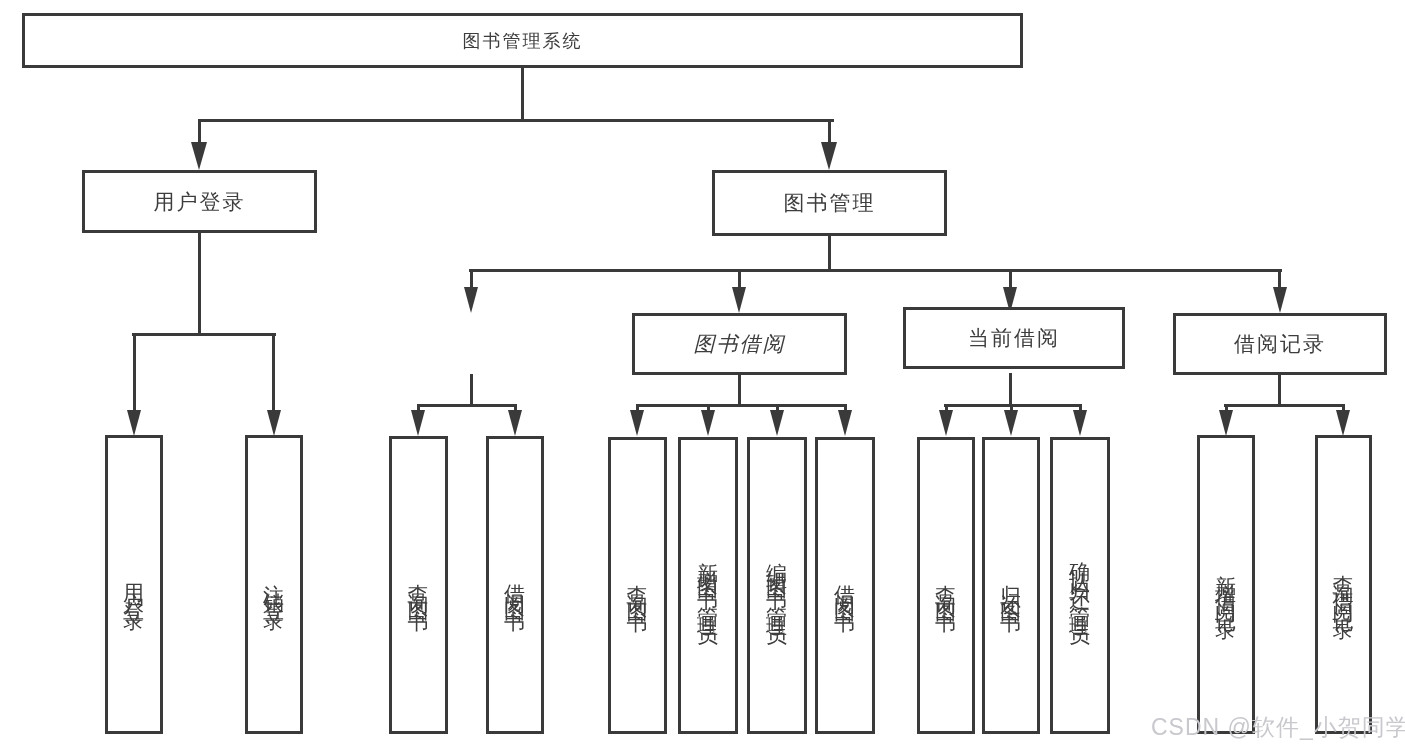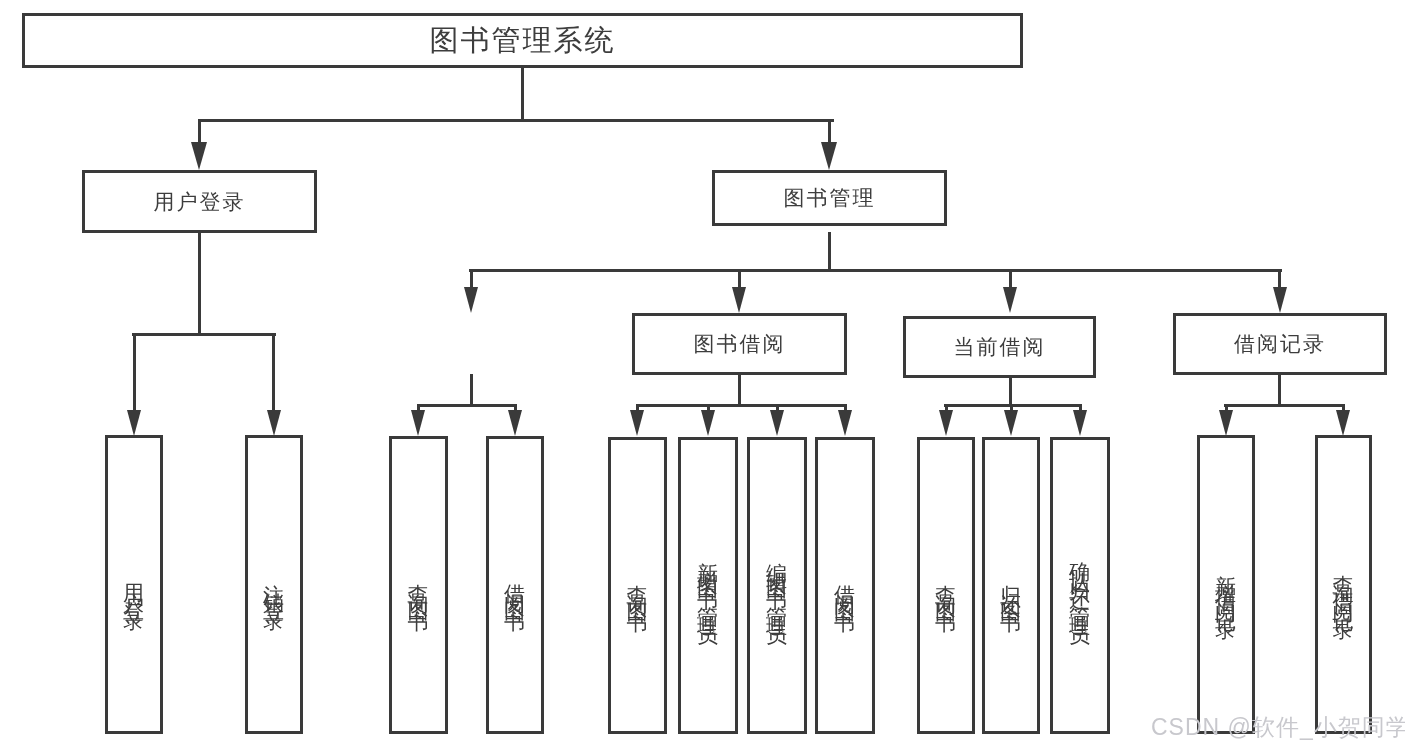--- a/index.html
+++ b/index.html
@@ -14,21 +14,21 @@
   .box{
     position:absolute;
     box-sizing:border-box;
     border:3px solid #3a3a3a;
     background:#ffffff;
     display:flex;align-items:center;justify-content:center;
     font-size:21px;letter-spacing:2px;
     text-align:center;
     z-index:2;
   }
-  .box.title{font-size:29px;}
+  .box.title{font-size:18px;}
   .vbox{
     writing-mode:vertical-lr;
     letter-spacing:9px;
     font-size:21px;
     line-height:1;
   }
   .ln{position:absolute;background:#3a3a3a;z-index:1;}
   .ah{
     position:absolute;width:0;height:0;z-index:1;
     border-left:7px solid transparent;
@@ -54,42 +54,42 @@
   <div class="box title" style="left:22px;top:13px;width:1001px;height:55px;">图书管理系统</div>
 
   <div class="ln" style="left:521px;top:67px;width:3px;height:54px;"></div>
   <div class="ln" style="left:198px;top:119px;width:636px;height:3px;"></div>
   <div class="ln" style="left:198px;top:119px;width:3px;height:28px;"></div>
   <div class="ah big" style="left:191px;top:142px;"></div>
   <div class="ln" style="left:828px;top:119px;width:3px;height:28px;"></div>
   <div class="ah big" style="left:821px;top:142px;"></div>
 
   <div class="box" style="left:82px;top:170px;width:235px;height:63px;">用户登录</div>
-  <div class="box" style="left:712px;top:170px;width:235px;height:56px;">图书管理</div>
+  <div class="box" style="left:712px;top:170px;width:235px;height:66px;">图书管理</div>
 
   <div class="ln" style="left:198px;top:232px;width:3px;height:103px;"></div>
   <div class="ln" style="left:132px;top:333px;width:144px;height:3px;"></div>
   <div class="ln" style="left:133px;top:333px;width:3px;height:80px;"></div>
   <div class="ah" style="left:127px;top:410px;"></div>
   <div class="ln" style="left:272px;top:333px;width:3px;height:80px;"></div>
   <div class="ah" style="left:267px;top:410px;"></div>
 
   <div class="ln" style="left:828px;top:232px;width:3px;height:39px;"></div>
   <div class="ln" style="left:469px;top:269px;width:813px;height:3px;"></div>
   <div class="ln" style="left:470px;top:269px;width:3px;height:21px;"></div>
   <div class="ah" style="left:464px;top:287px;"></div>
   <div class="ln" style="left:738px;top:269px;width:3px;height:21px;"></div>
   <div class="ah" style="left:732px;top:287px;"></div>
   <div class="ln" style="left:1009px;top:269px;width:3px;height:21px;"></div>
   <div class="ah" style="left:1003px;top:287px;"></div>
   <div class="ln" style="left:1278px;top:269px;width:3px;height:21px;"></div>
   <div class="ah" style="left:1273px;top:287px;"></div>
 
-  <div class="box" style="left:632px;top:313px;width:215px;height:62px;">图书借阅</div>
-  <div class="box" style="left:903px;top:316px;width:193px;height:62px;">当前借阅</div>
+  <div class="box" style="left:632px;top:313px;width:215px;height:62px;font-style:italic;">图书借阅</div>
+  <div class="box" style="left:903px;top:307px;width:222px;height:62px;">当前借阅</div>
   <div class="box" style="left:1173px;top:313px;width:214px;height:62px;">借阅记录</div>
 
   <div class="ln" style="left:470px;top:374px;width:3px;height:32px;"></div>
   <div class="ln" style="left:417px;top:404px;width:100px;height:3px;"></div>
   <div class="ln" style="left:417px;top:404px;width:3px;height:10px;"></div>
   <div class="ah" style="left:411px;top:410px;"></div>
   <div class="ln" style="left:514px;top:404px;width:3px;height:10px;"></div>
   <div class="ah" style="left:508px;top:410px;"></div>
 
   <div class="ln" style="left:738px;top:373px;width:3px;height:33px;"></div>

